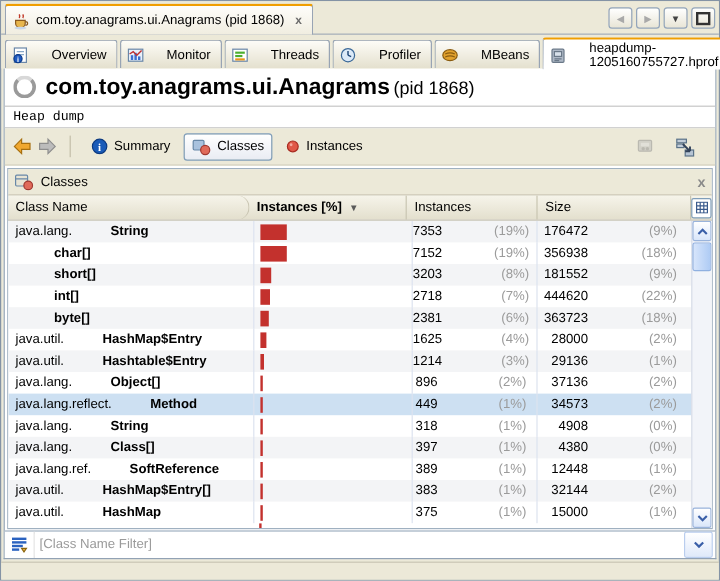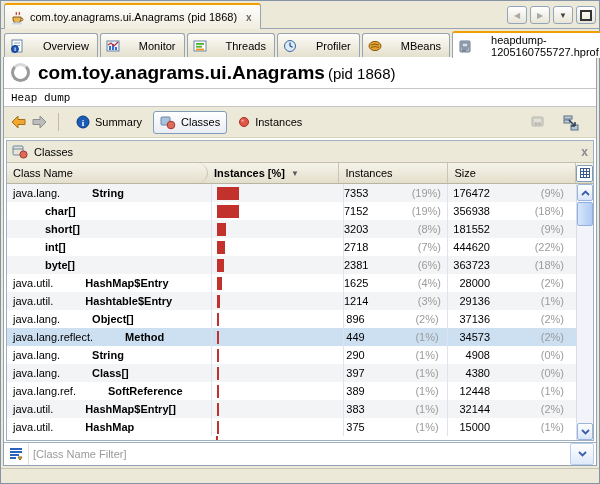--- a/index.html
+++ b/index.html
@@ -435,21 +435,21 @@
   </div>
             <div class="row">
     <span class="cell c-name">
                 <span class="pkg">java.lang.</span>
                 <span class="cls-bold">String</span>
               </span>
     <span class="cell c-bar">
                 <span class="bar" style="width: 2px;"></span>
               </span>
     <span class="cell c-inst">
-                <span class="num inst-v">290</span>
+                <span class="num inst-v">318</span>
                 <span class="pct inst-p">(1%)</span>
               </span>
     <span class="cell c-size">
                 <span class="num size-v">4908</span>
                 <span class="pct size-p">(0%)</span>
               </span>
   </div>
             <div class="row">
     <span class="cell c-name">
                 <span class="pkg">java.lang.</span>

